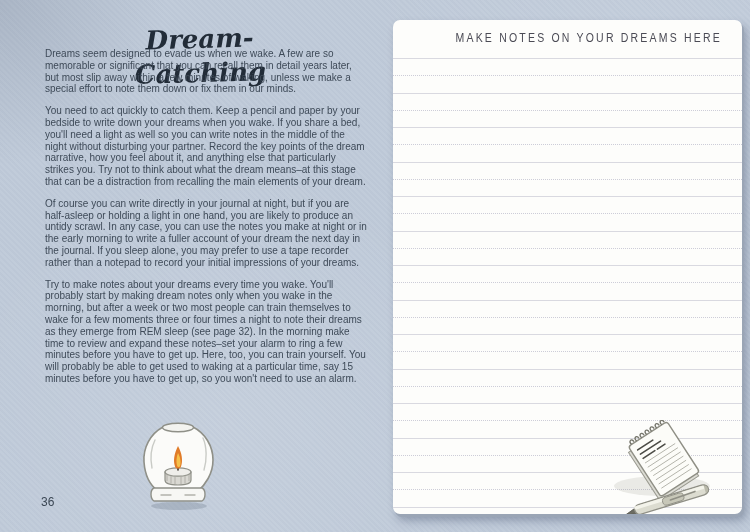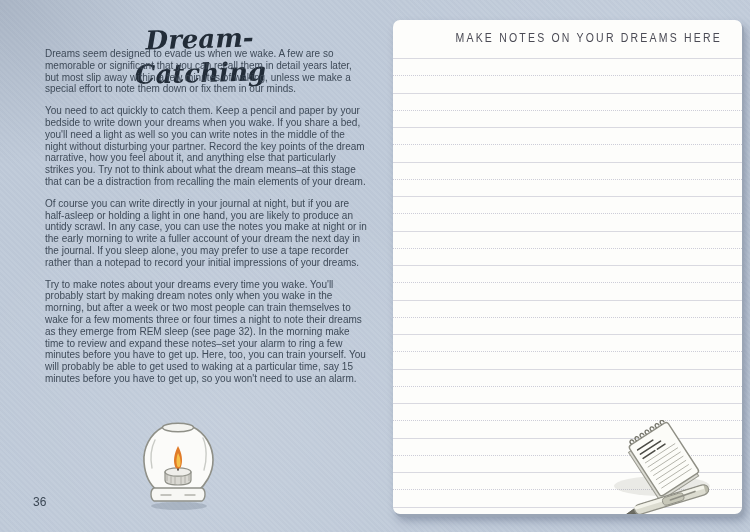--- a/index.html
+++ b/index.html
@@ -28,21 +28,21 @@
   }
   .article{
     position:absolute;left:45px;top:48px;width:322px;
   }
   .article p{
     margin:0 0 10px 0;
     font-size:10px;line-height:11.8px;
     color:#3e4a58;
   }
   .page-number{
-    position:absolute;left:33px;top:495px;
+    position:absolute;left:41px;top:495px;
     font-size:12px;color:#3b4754;
   }
   .candle-wrap{
     position:absolute;left:137px;top:420px;width:84px;height:92px;
   }
 
   
   .note-page{
     position:absolute;left:393px;top:20px;width:349px;height:494px;
     background:#fdfdfb;

